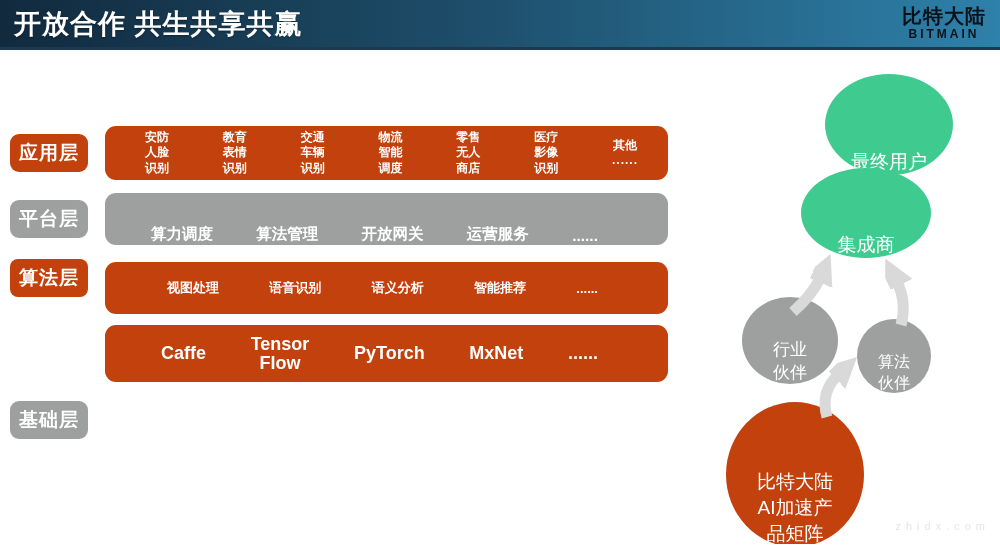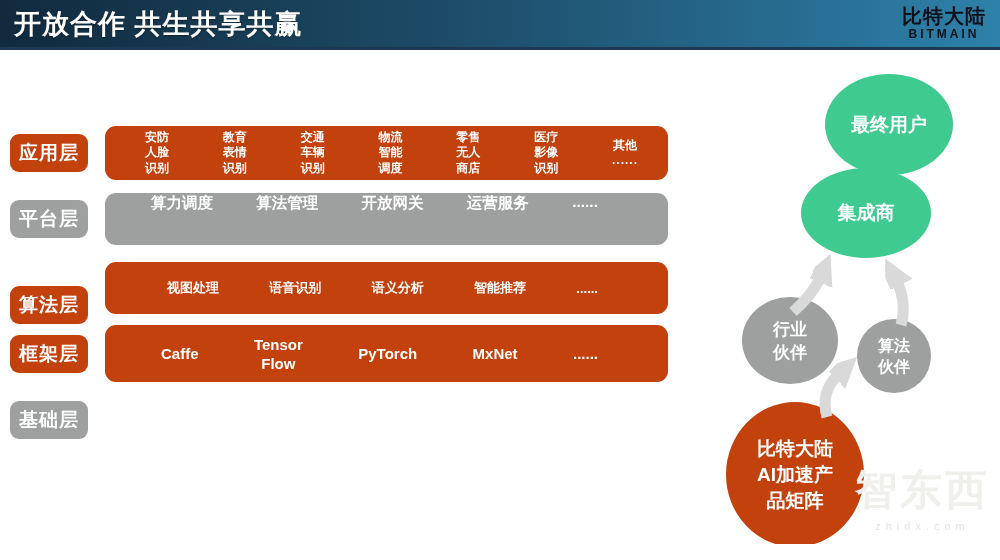--- a/index.html
+++ b/index.html
@@ -25,51 +25,51 @@
   .logo-en { font-size:12px; font-weight:700; letter-spacing:3px; margin-top:1px;text-align:center; }
 
   
   .pill {
     position:absolute; left:10px; width:78px; height:38px; border-radius:9px;
     color:#fff; font-size:19px; font-weight:700; letter-spacing:1px;
     display:flex; align-items:center; justify-content:center;
   }
   .bg-teal { background:#c2410c; }
   .bg-gray { background:#9e9f9f; }
-  #pill-0 { top:134px; } #pill-1 { top:200px; } #pill-2 { top:286px; }
+  #pill-0 { top:134px; } #pill-1 { top:200px; } #pill-2 { top:259px;border-radius:8px; }
   #pill-3 { top:335px; } #pill-4 { top:401px; }
 
   
   .row {
     position:absolute; left:105px; width:563px; border-radius:11px;
     color:#fff; font-weight:700;
   }
   .r1 { top:126px; height:54px; display:flex; align-items:center;
         justify-content:space-between; padding:0 30px 0 40px; }
   .app-col { text-align:center; font-size:12px; line-height:15.5px; }
   .app-col .dots { font-size:12px; letter-spacing:1px; }
 
-  .r2 { top:193px; height:52px; display:flex; align-items:flex-start;
+  .r2 { top:193px; height:52px; display:flex; align-items:flex-end;
         justify-content:space-between; padding:0 70px 0 46px; font-size:15.5px; }
   .r3 { top:262px; height:52px; display:flex; align-items:center;
         justify-content:space-between; padding:0 70px 0 62px; font-size:13px; }
   .r4 { top:325px; height:57px; display:flex; align-items:center;
-        justify-content:space-between; padding:0 70px 0 56px; font-size:15px; }
+        justify-content:space-between; padding:0 70px 0 56px; font-size:18px; }
   .fw-item { white-space:pre-line; text-align:center; line-height:19px; }
 
   .r5 { top:392px; height:55px; }
   .r5 span { position:absolute; font-size:16px; }
   .srv  { left:50px;  top:9px; }
   .aihw { left:325px; top:9px; }
   .chip { left:204px; top:30px; }
 
   
   .ellipse {
-    position:absolute; border-radius:50%; color:#fff; font-weight:700;
-    display:flex; flex-direction:column; align-items:center; justify-content:center;
+    position:absolute; border-radius:50%; color:#fff; font-weight:400;
+    display:flex; flex-direction:column; align-items:center; justify-content:flex-end;
     text-align:center;
   }
   .bg-green { background:#3fcb90; }
   #end-user   { left:825px; top:74px;  width:128px; height:101px; font-size:19px; }
   #integrator { left:801px; top:168px; width:130px; height:90px;  font-size:19px; }
   #industry   { left:742px; top:297px; width:96px;  height:87px;  font-size:17px; line-height:23px; }
   #algo       { left:857px; top:319px; width:74px;  height:74px;  font-size:16px; line-height:21px; }
   #bitmain-circle { left:726px; top:402px; width:138px; height:145px; font-size:19px; line-height:26px; }
 
   
@@ -90,21 +90,20 @@
     <div class="slide-title">开放合作 共生共享共赢</div>
   </div>
   <div class="logo">
     <div class="logo-cn">比特大陆</div>
     <div class="logo-en">BITMAIN</div>
   </div>
 
   <div class="pill bg-teal" id="pill-0">应用层</div>
   <div class="pill bg-gray" id="pill-1">平台层</div>
   <div class="pill bg-teal" id="pill-2">算法层</div>
-  <div class="pill bg-teal" id="pill-3">框架层</div>
   <div class="pill bg-gray" id="pill-4">基础层</div>
 
   <div class="row r1 bg-teal">
     <div class="app-col">
       <div>安防</div>
       <div>人脸</div>
       <div>识别</div>
     </div>
     <div class="app-col">
       <div>教育</div>
@@ -188,17 +187,16 @@
       <marker id="ah" markerUnits="userSpaceOnUse" markerWidth="30" markerHeight="30" refX="4" refY="9" orient="auto">
         <path d="M0,0 L18,9 L0,18 Z" fill="#d9d9d9"></path>
       </marker>
     </defs>
     <path d="M793,312 Q813,294 820,278" marker-end="url(#ah)"></path>
     <path d="M901,325 Q907,302 897,282" marker-end="url(#ah)"></path>
     <path d="M827,417 Q820,392 838,375" marker-end="url(#ah)"></path>
   </svg>
 
   <div class="watermark">
-    <div class="wm-logo">智东西</div>
     <div class="wm-url">zhidx.com</div>
   </div>
 
 </div>
 
 </body></html>

